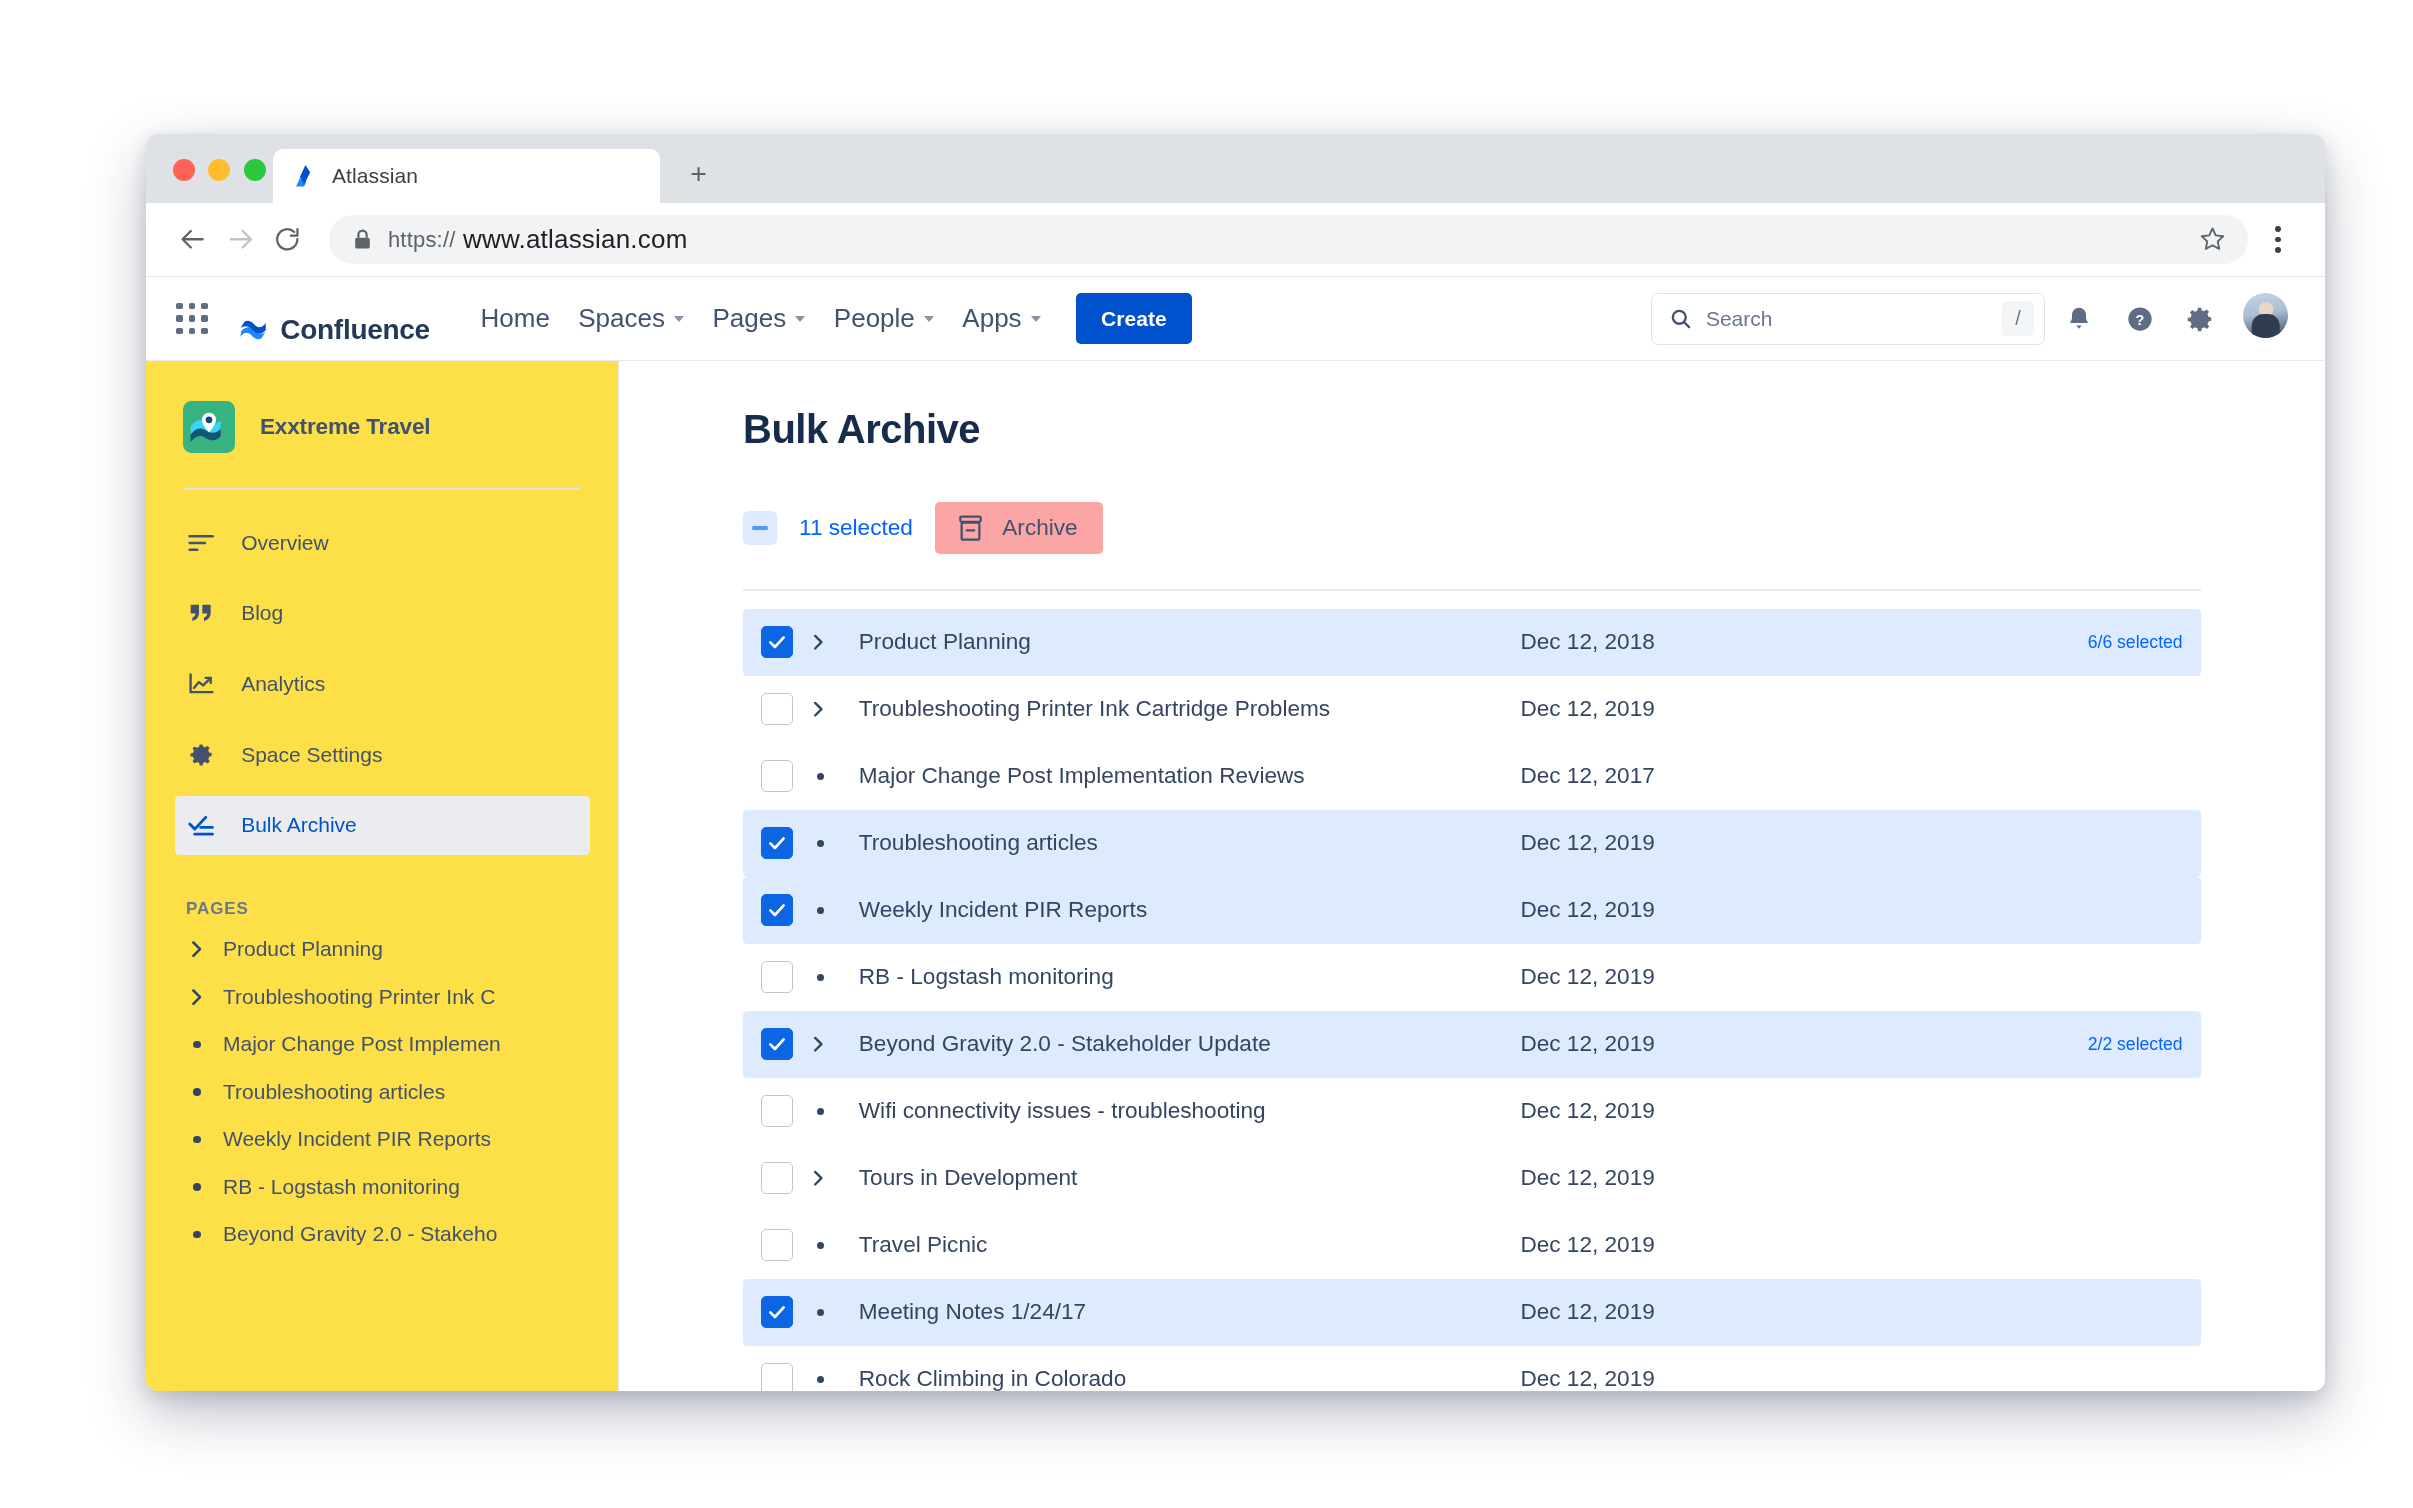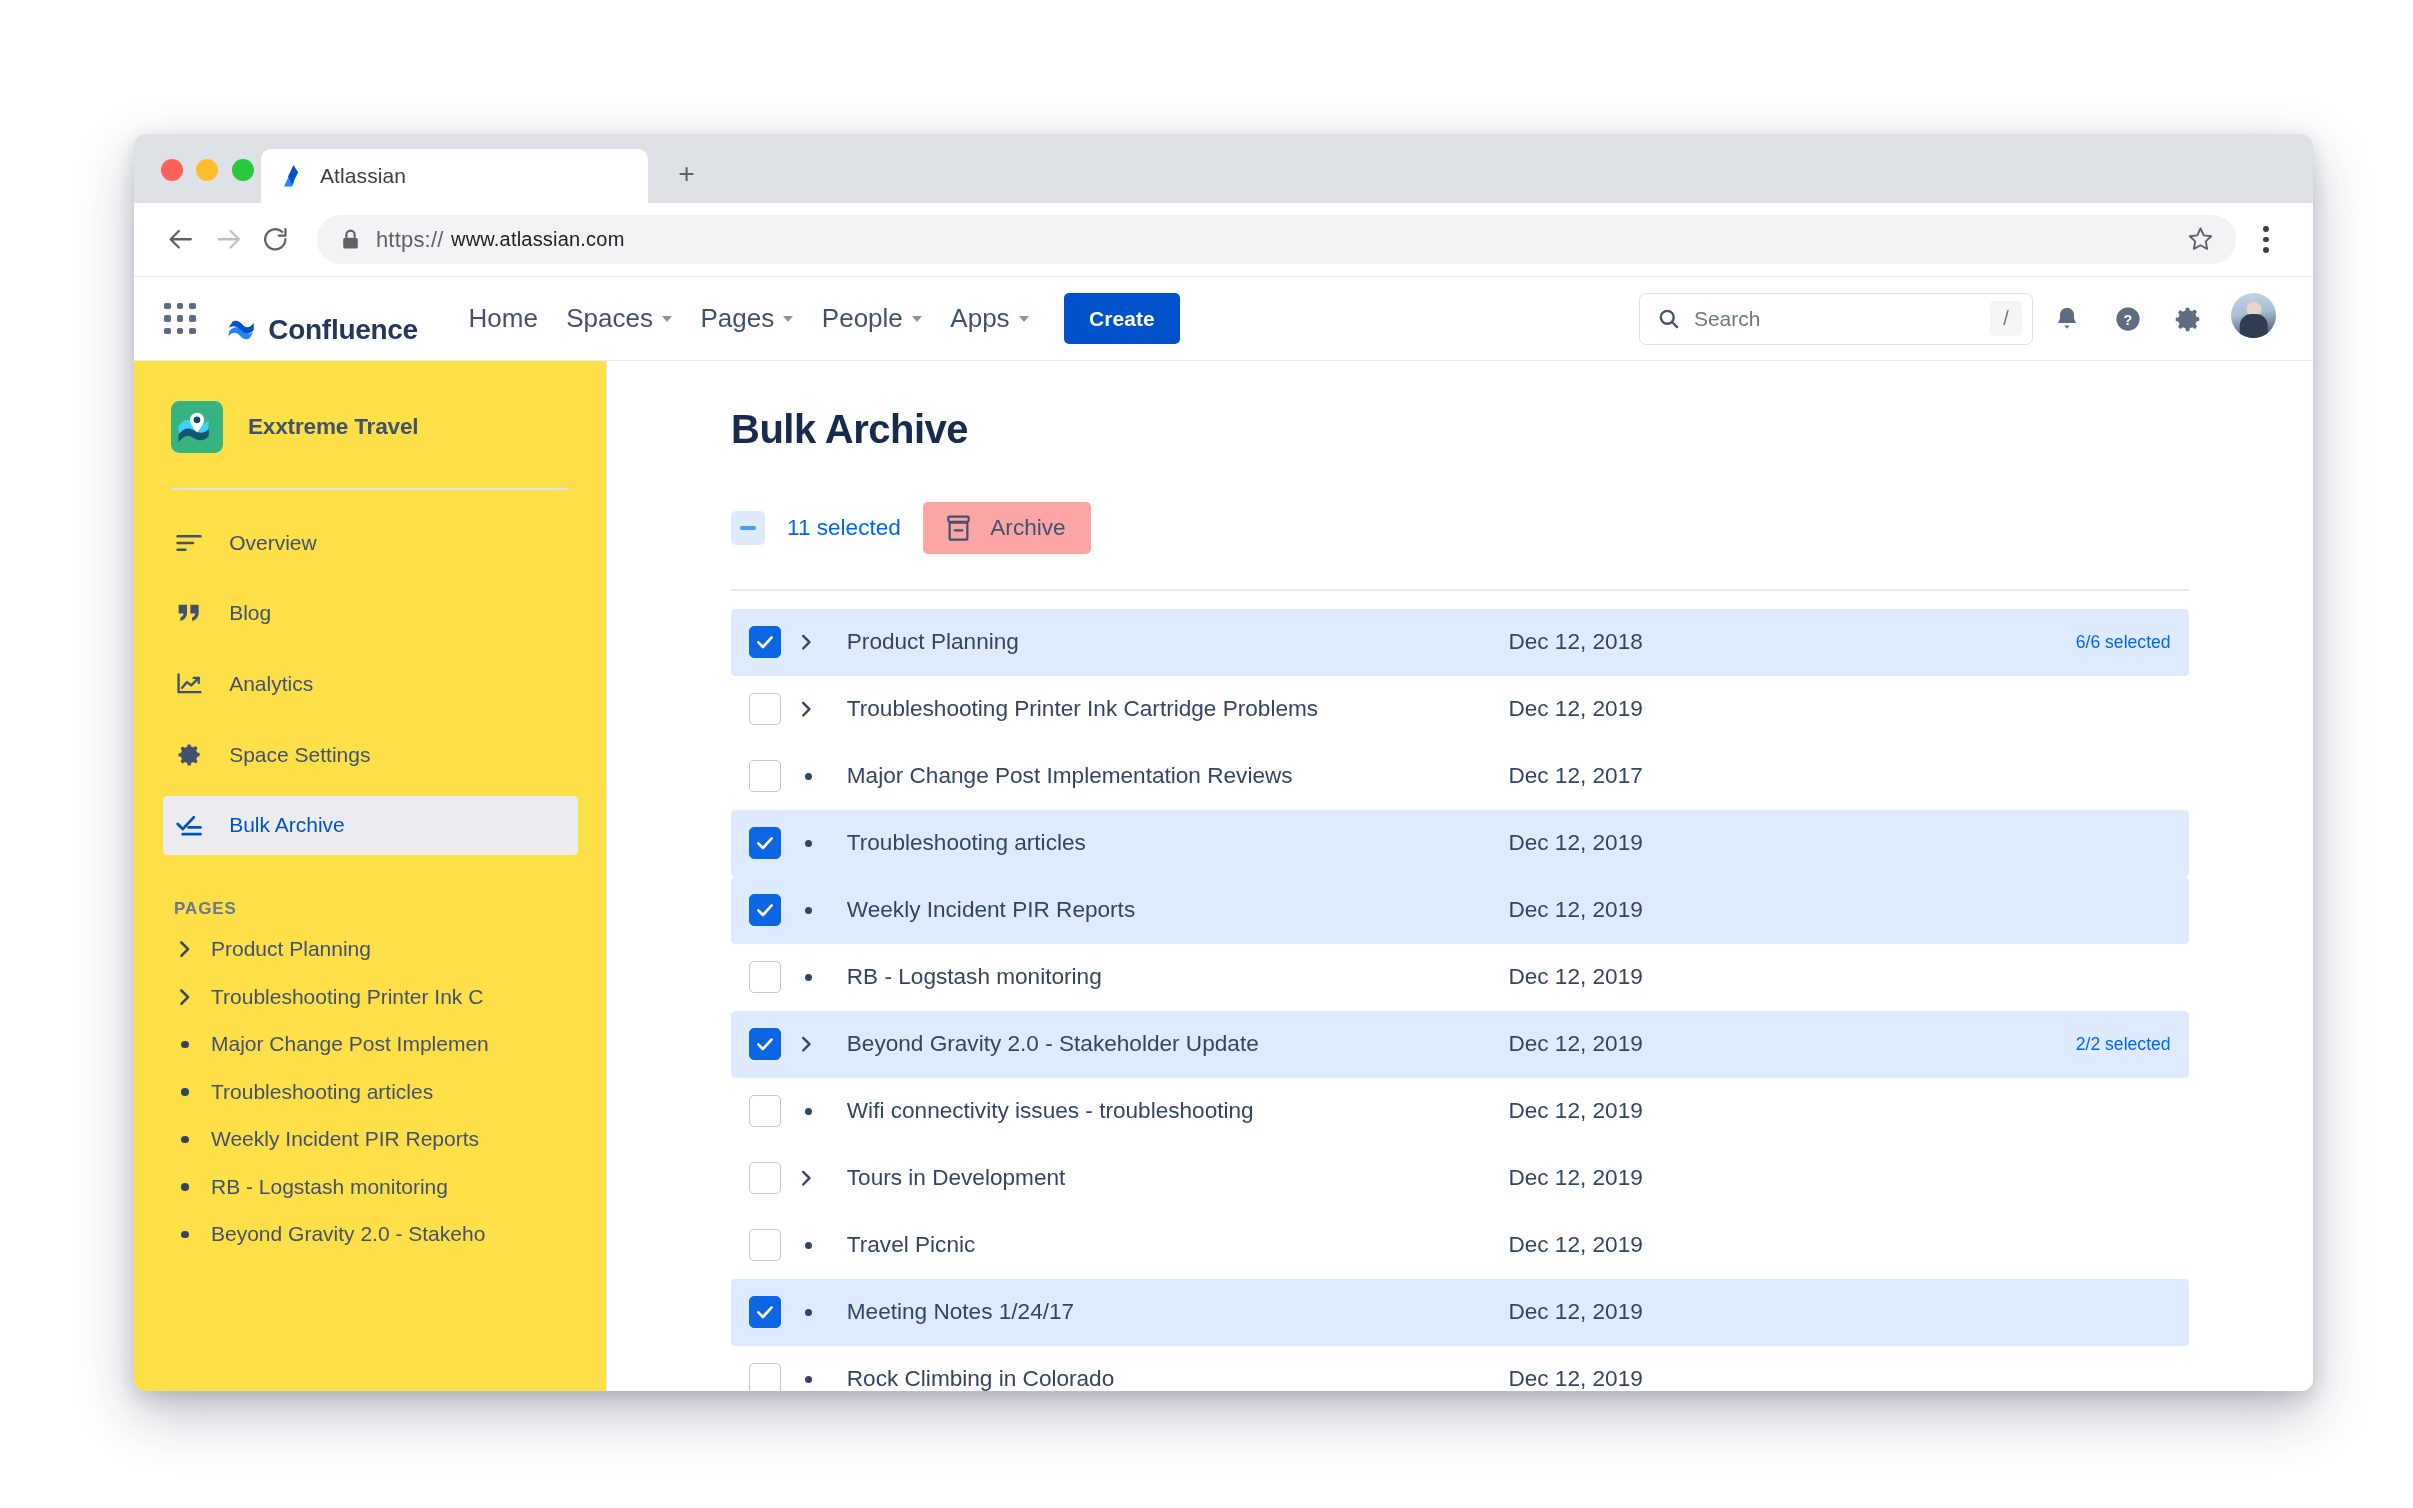--- a/index.html
+++ b/index.html
@@ -6,21 +6,21 @@
   html, body {
     width: 2413px; height: 1508px;
     background: #ffffff;
     font-family: "Liberation Sans", sans-serif;
     overflow: hidden;
   }
 
   
   #window {
     position: absolute;
-    left: 134px; top: 134px;
+    left: 146px; top: 134px;
     width: 2179px; height: 1257px;
     background: #ffffff;
     border-radius: 11.7px;
     overflow: hidden;
     box-shadow: 0 22px 59px rgba(20,30,60,.28), 0 6.7px 18.4px rgba(20,30,60,.14);
   }
 
   
   #tabstrip {
     position: relative;
@@ -64,21 +64,21 @@
     color: #5f6368;
   }
   .navbtn.dim { color: #bdc1c6; }
   #urlbox {
     flex: 1; height: 49px; margin-left: 18.4px; margin-right: 6.7px;
     background: #f1f3f4; border-radius: 24px;
     display: flex; align-items: center; padding: 0 22px 0 25px;
   }
   #lock { width: 17px; height: 21px; margin-right: 17px; }
   #url-scheme { font-size: 22px; color: #5f6368; letter-spacing: 0.2px; }
-  #url-host { font-size: 20px; color: #202124; letter-spacing: 0.2px; margin-left: 7.5px; }
+  #url-host { font-size: 26px; color: #202124; letter-spacing: 0.2px; margin-left: 7.5px; }
   #star { margin-left: auto; color: #5f6368; }
   #kebab { width: 47px; height: 47px; display:flex; align-items:center; justify-content:center; flex-direction:column; gap:5px; }
   #kebab i { display:block; width:5.9px; height:5.9px; border-radius:50%; background:#3c4043; }
 
   
   #appnav {
     height: 84px; background: #ffffff;
     display: flex; align-items: center;
     padding: 0 37px 0 30px;
     border-bottom: 0.8px solid #e9ebee;

